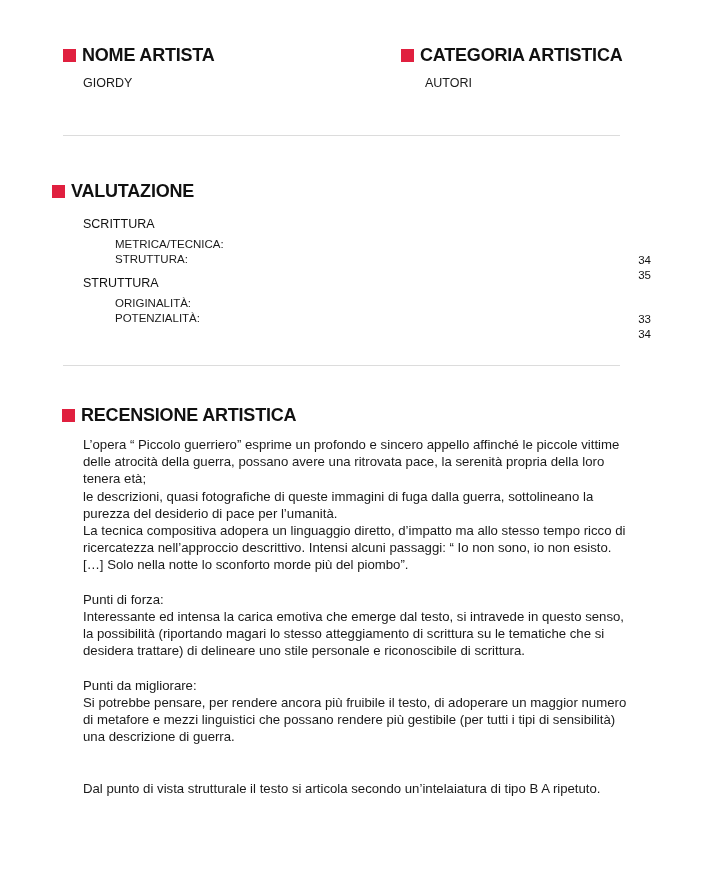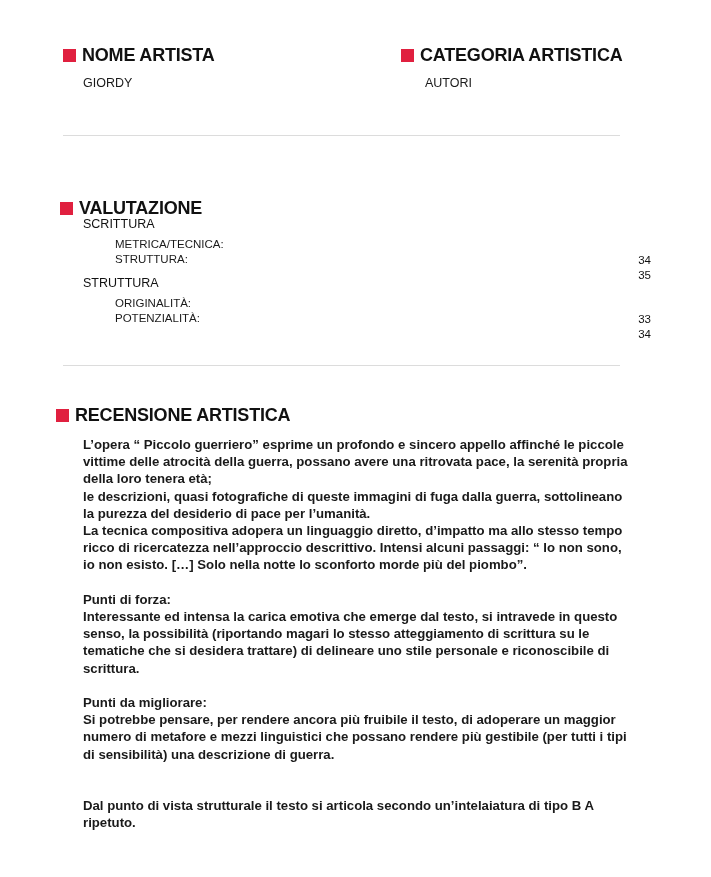--- a/index.html
+++ b/index.html
@@ -67,21 +67,20 @@
       margin-top: 16px;
     }
     .review {
       position: absolute;
       left: 83px;
       top: 436px;
       width: 545px;
       font-size: 13.2px;
       line-height: 17.2px;
       color: #1a1a1a;
-      font-weight: bold;
     }
     .review p {
       margin: 0;
     }
     .review .gap {
       height: 17.2px;
     }
   </style>
 </head>
 <body>
@@ -93,21 +92,21 @@
 <div class="value-text" style="left:83px; top:76px;">GIORDY</div>
 
 <div class="section-title" style="left:401px; top:45px;">
   <span class="marker"></span>
   <span>CATEGORIA ARTISTICA</span>
 </div>
 <div class="value-text" style="left:425px; top:76px;">AUTORI</div>
 
 <div class="divider" style="top:135px;"></div>
 
-<div class="section-title" style="left:60px; top:181px;margin-top:17px;">
+<div class="section-title" style="left:52px; top:181px;">
   <span class="marker"></span>
   <span>VALUTAZIONE</span>
 </div>
 
 <div class="group-title" style="top:217px;">SCRITTURA</div>
 <div class="score-row" style="top:237px;">
   <span>METRICA/TECNICA:</span>
   <span class="score">34</span>
 </div>
 <div class="score-row" style="top:252px;">
@@ -120,21 +119,21 @@
   <span>ORIGINALITÀ:</span>
   <span class="score">33</span>
 </div>
 <div class="score-row" style="top:311px;">
   <span>POTENZIALITÀ:</span>
   <span class="score">34</span>
 </div>
 
 <div class="divider" style="top:365px;"></div>
 
-<div class="section-title" style="left:56px; top:405px;">
+<div class="section-title" style="left:62px; top:405px;">
   <span class="marker"></span>
   <span>RECENSIONE ARTISTICA</span>
 </div>
 
 <div class="review">
   <p>L’opera “ Piccolo guerriero” esprime un profondo e sincero appello affinché le piccole vittime delle atrocità della guerra, possano avere una ritrovata pace, la serenità propria della loro tenera età;</p>
   <p>le descrizioni, quasi fotografiche di queste immagini di fuga dalla guerra, sottolineano la purezza del desiderio di pace per l’umanità.</p>
   <p>La tecnica compositiva adopera un linguaggio diretto, d’impatto ma allo stesso tempo ricco di ricercatezza nell’approccio descrittivo. Intensi alcuni passaggi: “ Io non sono, io non esisto. […] Solo nella notte lo sconforto morde più del piombo”.</p>
   <div class="gap"></div>
   <p>Punti di forza:</p>

